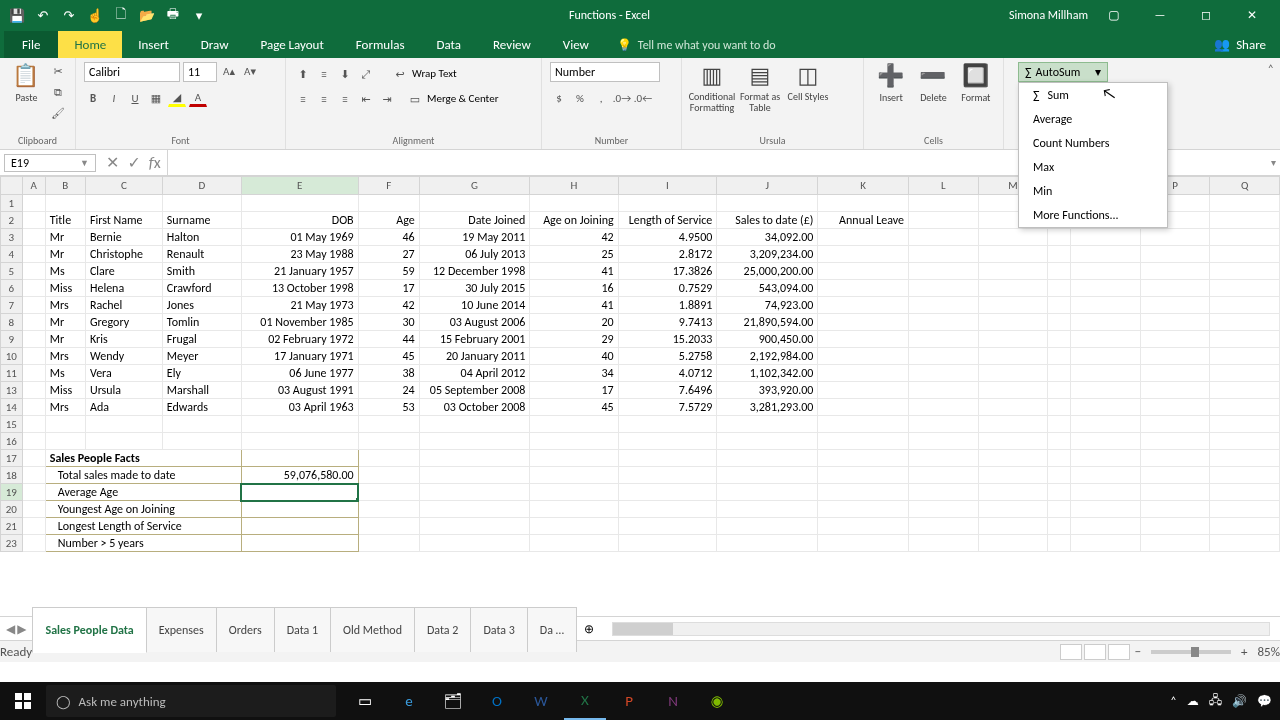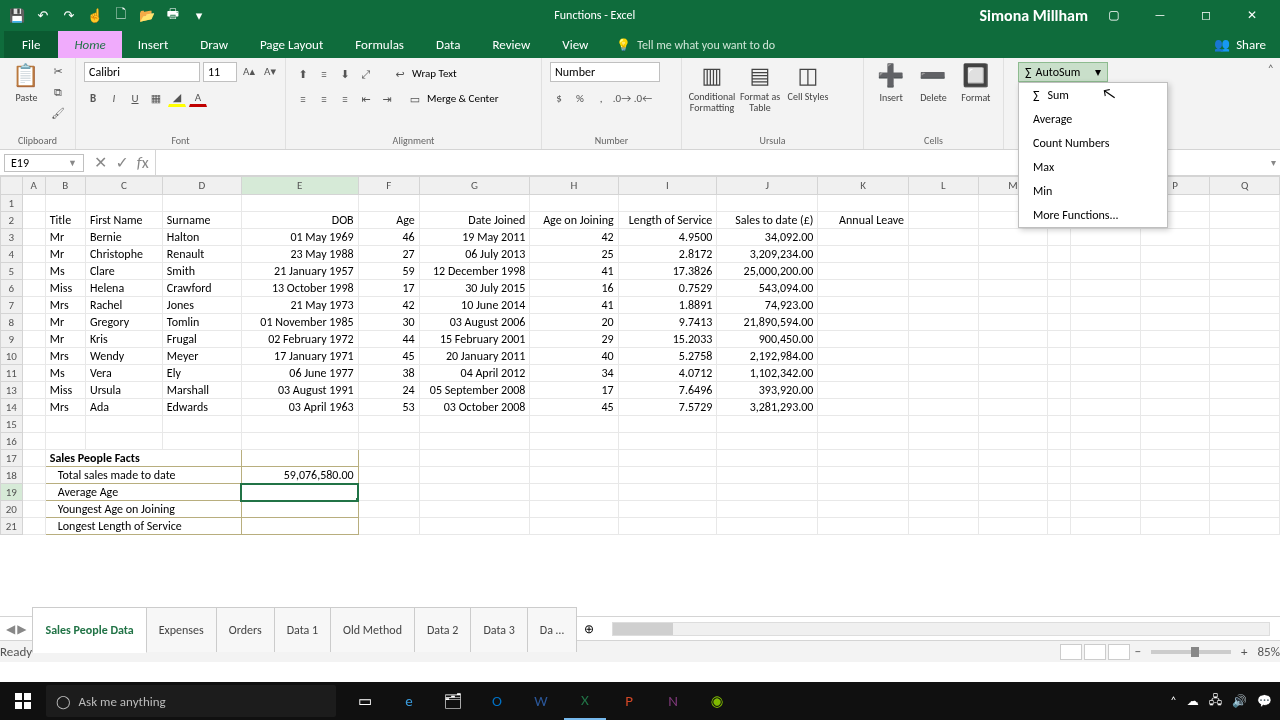--- a/index.html
+++ b/index.html
@@ -10,48 +10,48 @@
   .qat { display: flex; align-items: center; gap: 4px; padding-left: 6px; }
   .qat span { width: 22px; height: 22px; display:flex; align-items:center; justify-content:center; font-size:13px; color:#fff; }
   .title-center { flex: 1; text-align: center; font-size: 12px; }
   .title-right { display: flex; align-items: center; gap: 6px; padding-right: 8px; }
   .winbtn { width: 40px; height: 30px; display:flex; align-items:center; justify-content:center; font-size:12px; }
 
   
   .ribbon-tabs { height: 28px; background: #0f6c3c; display: flex; align-items: flex-end; padding-left: 4px; }
   .file-tab { background: #0b5a31; color: #fff; padding: 6px 18px; font-size: 13px; }
   .tab { color: #fff; padding: 6px 16px; font-size: 13px; cursor: pointer; }
-  .tab.active { background: #f0abfc; color: #217346; font-style: italic; }
+  .tab.active { background: #fde047; color: #217346; }
   .tellme { display:flex; align-items:center; gap:6px; padding: 6px 12px; color:#cfe6d7; font-size:12px; }
   .share { margin-left:auto; color:#fff; padding:6px 14px; font-size:13px; display:flex; align-items:center; gap:6px; }
 
   
   .ribbon { height: 92px; background: #f3f3f3; border-bottom: 1px solid #d4d4d4; display:flex; }
   .group { border-right: 1px solid #e0e0e0; padding: 4px 8px 2px 8px; display:flex; flex-direction:column; justify-content:space-between; }
   .group-controls { display:flex; gap:4px; flex:1; align-items:flex-start; }
   .group-label { text-align:center; font-size:10px; color:#666; padding-top:2px; }
   .btn-lg { display:flex; flex-direction:column; align-items:center; justify-content:center; width:44px; font-size:10px; color:#444; gap:2px; }
   .btn-lg .ico { font-size:22px; }
   .font-box, .size-box { border:1px solid #c0c0c0; background:#fff; font-size:12px; padding:1px 4px; height:20px; }
-  .font-box { width:116px; }
+  .font-box { width:96px; }
   .size-box { width:34px; }
   .minirow { display:flex; gap:3px; margin-top:3px; }
   .minibtn { width:18px; height:18px; font-size:11px; display:flex; align-items:center; justify-content:center; color:#555; border:1px solid transparent; }
   .numformat { border:1px solid #c0c0c0; background:#fff; font-size:12px; padding:1px 4px; height:20px; width:110px; }
   .collapse { margin-left:auto; padding:4px 6px; font-size:12px; color:#666; }
 
   
   .autosum-btn { background:#c9dfca; border:1px solid #8dbb8f; padding:1px 6px; font-size:12px; display:flex; align-items:center; gap:4px; position:absolute; top:62px; left:1018px; width:90px; height:20px; z-index:49; }
   .autosum-menu { position:absolute; top:82px; left:1018px; width:150px; background:#fff; border:1px solid #bfbfbf; box-shadow:2px 2px 6px rgba(0,0,0,.2); z-index:50; font-size:12px; }
   .autosum-menu .mi { padding:5px 14px; display:flex; align-items:center; gap:8px; }
   .cursor { position:absolute; top:84px; left:1102px; z-index:51; font-size:16px; color:#000; transform: rotate(-10deg); }
 
   
   .fbar { height:26px; border-bottom:1px solid #d4d4d4; display:flex; align-items:center; background:#fff; position:relative; }
-  .namebox { width:80px; border:1px solid #c0c0c0; margin:2px 4px; padding:1px 6px; font-size:12px; display:flex; justify-content:space-between; align-items:center; }
+  .namebox { width:92px; border:1px solid #c0c0c0; margin:2px 4px; padding:1px 6px; font-size:12px; display:flex; justify-content:space-between; align-items:center; }
   .fx-controls { display:flex; align-items:center; gap:8px; padding:0 6px; color:#888; }
   .formula-input { flex:1; border-left:1px solid #d4d4d4; height:100%; padding:3px 6px; font-size:12px; }
   .fbar .expand { position:absolute; right:4px; font-size:10px; color:#888; }
 
   
   .grid-wrap { position:relative; height:440px; overflow:hidden; }
   table.sheet { border-collapse:collapse; font-size:12px; table-layout:fixed; }
   .colhdr th { background:#f0f0f0; border:1px solid #d4d4d4; font-weight:400; color:#555; height:18px; font-size:11px; text-align:center; }
   .rowhdr { background:#f0f0f0; border:1px solid #d4d4d4; font-weight:400; color:#555; width:22px; text-align:center; font-size:11px; }
   td { border:1px solid #e8e8e8; height:17px; padding:0 4px; white-space:nowrap; overflow:hidden; }
@@ -101,21 +101,21 @@
     <span>↶</span>
     <span>↷</span>
     <span>☝</span>
     <span>🗋</span>
     <span>📂</span>
     <span>🖶</span>
     <span>▾</span>
   </div>
   <div class="title-center">Functions - Excel</div>
   <div class="title-right">
-    <span style="font-size:16px;font-weight:bold;">Simona Millham</span>
+    <span style="font-size:12px;">Simona Millham</span>
     <span class="winbtn">▢</span>
     <span class="winbtn">—</span>
     <span class="winbtn">◻</span>
     <span class="winbtn">✕</span>
   </div>
 </div>
 
 <div class="ribbon-tabs">
   <div class="file-tab">File</div>
   <div class="tab active">Home</div>
@@ -708,20 +708,38 @@
           <td class="cI"></td>
           <td class="cJ"></td>
           <td class="cK"></td>
           <td class="cL"></td>
           <td class="cM"></td>
           <td class="cN"></td>
           <td class="cO"></td>
           <td class="cP"></td>
           <td class="cQ"></td>
         </tr>
+        <tr>
+          <td class="rowhdr ">23</td>
+          <td class="cA"></td>
+          <td class="cB box-outline facts-box" colspan="3" style="padding-left:12px">Number &gt; 5 years</td>
+          <td class="cE box-outline facts-box"></td>
+          <td class="cF"></td>
+          <td class="cG"></td>
+          <td class="cH"></td>
+          <td class="cI"></td>
+          <td class="cJ"></td>
+          <td class="cK"></td>
+          <td class="cL"></td>
+          <td class="cM"></td>
+          <td class="cN"></td>
+          <td class="cO"></td>
+          <td class="cP"></td>
+          <td class="cQ"></td>
+        </tr>
       </tbody>
     </table>
 </div>
 
 <div class="sheettabs">
   <div class="navsheet">
     <span>◀</span>
     <span>▶</span>
   </div>
   <div class="stab active">Sales People Data</div>

